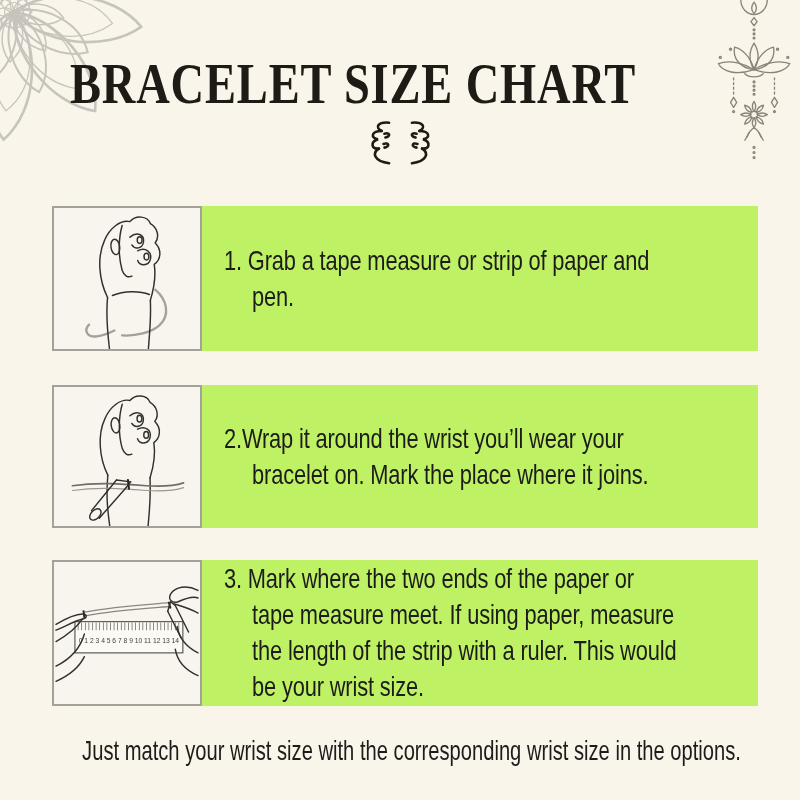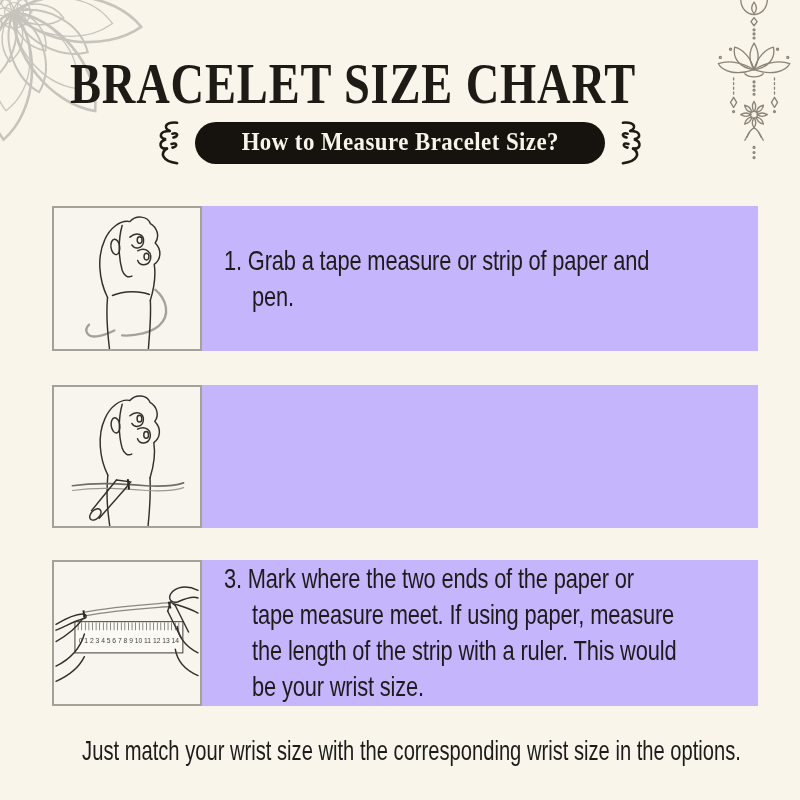--- a/index.html
+++ b/index.html
@@ -39,21 +39,21 @@
     display:inline-block;
     font-family:"Liberation Serif", serif; font-weight:700;
     font-size:26px; letter-spacing:.5px; color:#f7f4ea; white-space:nowrap;
     transform:scaleX(.88); transform-origin:center;
     padding-bottom:3px;
   }
 
   
   .step {
     position:absolute; left:52px; width:706px;
-    background:#c4b5fd; display:flex;
+    background:#bef264; display:flex;
   }
   .step1 { top:206px; height:145px; }
   .step2 { top:385px; height:143px; }
   .step3 { top:560px; height:146px;align-items:center; }
   .figure {
     flex:none; width:150px; height:100%;
     background:#f7f5ee; border:2px solid #a2a19a;
   }
   .figure svg { width:100%; height:100%; }
   .step-text {
@@ -179,23 +179,20 @@
 <div class="badge-row">
   <svg class="flourish" viewBox="0 0 34 52">
     <g stroke="#1f1b14" stroke-width="2.8" fill="none" stroke-linecap="round">
       <path d="M29,4 C17,3 13,9 21,13"></path>
       <path d="M21,13 C9,13 9,21 17,22 C8,25 10,33 18,32"></path>
       <path d="M18,32 C10,37 13,46 29,48"></path>
       <path d="M24,16 C30,14 31,19 25,20"></path>
       <path d="M23,27 C29,25 30,30 24,31"></path>
     </g>
   </svg>
-  <div class="badge">
-    <span class="badge-text">How to Measure Bracelet Size?</span>
-  </div>
   <svg class="flourish right" viewBox="0 0 34 52">
     <g stroke="#1f1b14" stroke-width="2.8" fill="none" stroke-linecap="round">
       <path d="M29,4 C17,3 13,9 21,13"></path>
       <path d="M21,13 C9,13 9,21 17,22 C8,25 10,33 18,32"></path>
       <path d="M18,32 C10,37 13,46 29,48"></path>
       <path d="M24,16 C30,14 31,19 25,20"></path>
       <path d="M23,27 C29,25 30,30 24,31"></path>
     </g>
   </svg>
 </div>
@@ -238,20 +235,26 @@
       <ellipse class="ink" cx="88" cy="33" rx="2.5" ry="3.5"></ellipse>
       <ellipse class="ink" cx="95" cy="50" rx="2.5" ry="3.5"></ellipse>
       <path d="M18,103 C45,99 70,101 95,103 C112,104 125,103 134,100" stroke="#6f6d64" stroke-width="1.8" fill="none" stroke-linecap="round"></path>
       <path d="M18,108 C45,104 70,106 95,108 C112,109 125,108 134,105" stroke="#9a9890" stroke-width="1.2" fill="none" stroke-linecap="round"></path>
       <path d="M76,97 L77,106" stroke="#24221e" stroke-width="2.2" stroke-linecap="round"></path>
       <path class="ink" d="M74,105 L46,137"></path>
       <path class="ink" d="M64,97 L38,129"></path>
       <path class="ink" d="M74,105 L79,99 L64,97"></path>
       <ellipse class="ink" cx="42" cy="133" rx="7" ry="4.5" transform="rotate(-45 42 133)"></ellipse>
     </svg>
+  </div>
+  <div class="step-text">
+    <div class="lines">
+      <div>2.Wrap it around the wrist you’ll wear your</div>
+      <div class="indent">bracelet on. Mark the place where it joins.</div>
+    </div>
   </div>
 </div>
 
 <div class="step step3">
   <div class="figure">
     <svg viewBox="0 0 150 150">
       <rect x="20" y="63" width="114" height="33" fill="#fcfaf4" stroke="#55534d" stroke-width="1.2"></rect>
       <line x1="23" y1="68" x2="131" y2="68" stroke="#55534d" stroke-width="8" stroke-dasharray="0.7,3.1"></line>
       <text x="24" y="86" font-size="7" fill="#44423c" textLength="106" lengthAdjust="spacingAndGlyphs">0 1 2 3 4 5 6 7 8 9 10 11 12 13 14</text>
       <path d="M30,57 C60,51 95,49 120,47" stroke="#8a887e" stroke-width="1.4" fill="none"></path>

